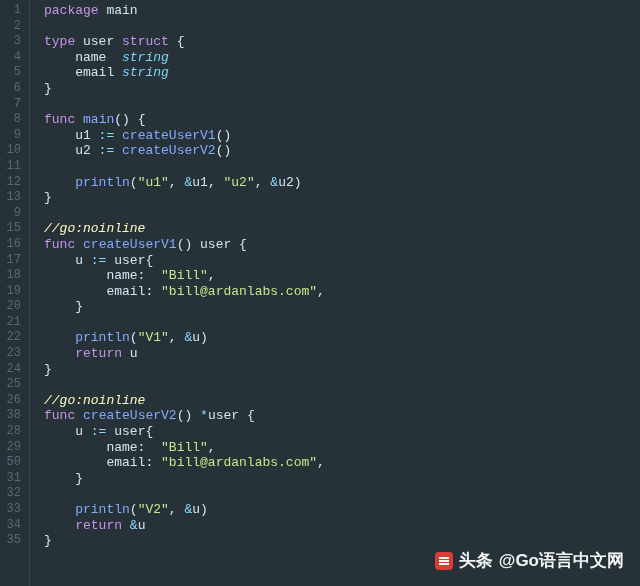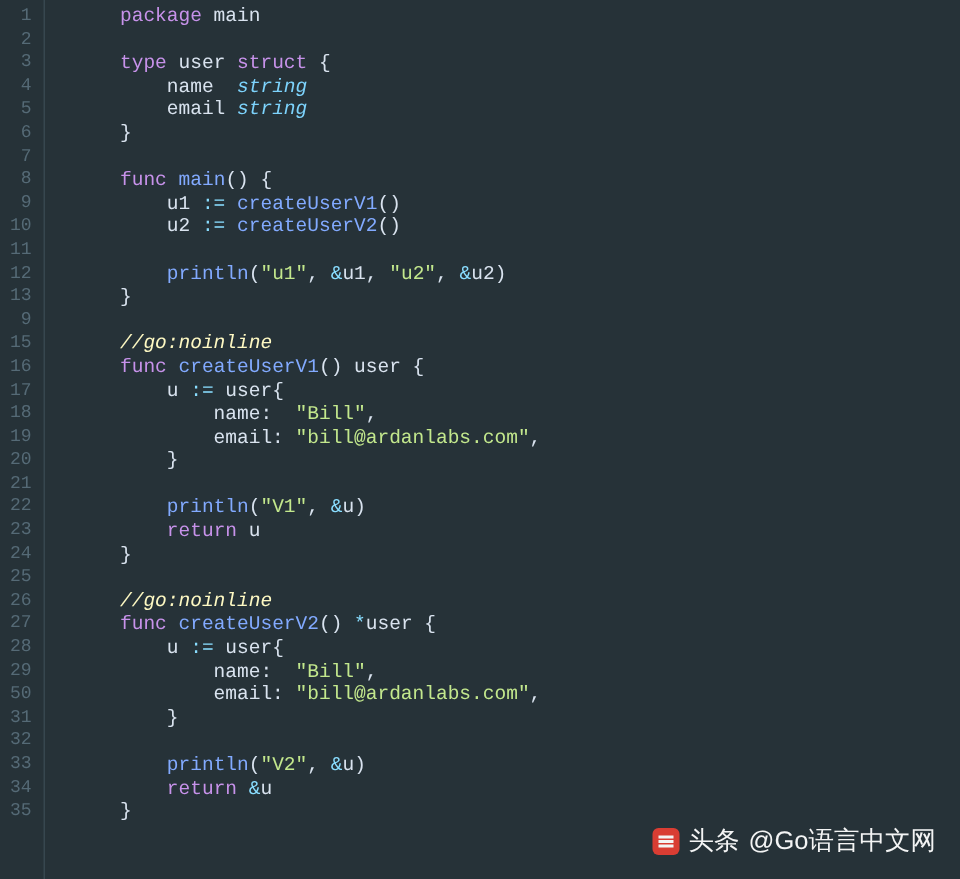--- a/index.html
+++ b/index.html
@@ -33,21 +33,20 @@
       font-size: 12px;
     }
     .code {
       padding: 3px 0 3px 14px;
       flex: 1;
       white-space: pre;
     }
     .line {
       height: 15.6px;
       line-height: 15.6px;
-      margin-left: 36px;
     }
     .k  { color: #c792ea; }
     .t  { color: #7dd3fc; font-style: italic; }
     .fn { color: #82aaff; }
     .s  { color: #c3e88d; }
     .c  { color: #fef9c3; font-style: italic; }
     .op { color: #89ddff; }
     .p  { color: #d9e3ef; }
     .w  { color: #d9e3ef; }
 
@@ -55,20 +54,21 @@
       position: absolute;
       bottom: 14px;
       right: 16px;
       color: #fff;
       font-family: "Microsoft YaHei", Arial, sans-serif;
       font-size: 17px;
       display: flex;
       align-items: center;
       gap: 6px;
       opacity: 0.95;
+      font-weight: bold;
     }
     .watermark .logo {
       width: 18px;
       height: 18px;
       background: #e33e33;
       border-radius: 4px;
       position: relative;
       display: inline-block;
     }
     .watermark .logo::before {
@@ -104,21 +104,21 @@
       <div>17</div>
       <div>18</div>
       <div>19</div>
       <div>20</div>
       <div>21</div>
       <div>22</div>
       <div>23</div>
       <div>24</div>
       <div>25</div>
       <div>26</div>
-      <div>27</div>
+      <div>38</div>
       <div>28</div>
       <div>29</div>
       <div>50</div>
       <div>31</div>
       <div>32</div>
       <div>33</div>
       <div>34</div>
       <div>35</div>
     </div>
   <div class="code" id="code"><div class="line"><span class="k">package</span><span class="w"> main</span></div><div class="line"></div><div class="line"><span class="k">type</span><span class="w"> user </span><span class="k">struct</span><span class="w"> </span><span class="p">{</span></div><div class="line"><span class="w">    name  </span><span class="t">string</span></div><div class="line"><span class="w">    email </span><span class="t">string</span></div><div class="line"><span class="p">}</span></div><div class="line"></div><div class="line"><span class="k">func</span><span class="w"> </span><span class="fn">main</span><span class="p">()</span><span class="w"> </span><span class="p">{</span></div><div class="line"><span class="w">    u1 </span><span class="op">:=</span><span class="w"> </span><span class="fn">createUserV1</span><span class="p">()</span></div><div class="line"><span class="w">    u2 </span><span class="op">:=</span><span class="w"> </span><span class="fn">createUserV2</span><span class="p">()</span></div><div class="line"></div><div class="line"><span class="w">    </span><span class="fn">println</span><span class="p">(</span><span class="s">"u1"</span><span class="p">, </span><span class="op">&amp;</span><span class="w">u1</span><span class="p">, </span><span class="s">"u2"</span><span class="p">, </span><span class="op">&amp;</span><span class="w">u2</span><span class="p">)</span></div><div class="line"><span class="p">}</span></div><div class="line"></div><div class="line"><span class="c">//go:noinline</span></div><div class="line"><span class="k">func</span><span class="w"> </span><span class="fn">createUserV1</span><span class="p">()</span><span class="w"> user </span><span class="p">{</span></div><div class="line"><span class="w">    u </span><span class="op">:=</span><span class="w"> user</span><span class="p">{</span></div><div class="line"><span class="w">        name:  </span><span class="s">"Bill"</span><span class="p">,</span></div><div class="line"><span class="w">        email: </span><span class="s">"bill@ardanlabs.com"</span><span class="p">,</span></div><div class="line"><span class="w">    </span><span class="p">}</span></div><div class="line"></div><div class="line"><span class="w">    </span><span class="fn">println</span><span class="p">(</span><span class="s">"V1"</span><span class="p">, </span><span class="op">&amp;</span><span class="w">u</span><span class="p">)</span></div><div class="line"><span class="w">    </span><span class="k">return</span><span class="w"> u</span></div><div class="line"><span class="p">}</span></div><div class="line"></div><div class="line"><span class="c">//go:noinline</span></div><div class="line"><span class="k">func</span><span class="w"> </span><span class="fn">createUserV2</span><span class="p">()</span><span class="w"> </span><span class="op">*</span><span class="w">user </span><span class="p">{</span></div><div class="line"><span class="w">    u </span><span class="op">:=</span><span class="w"> user</span><span class="p">{</span></div><div class="line"><span class="w">        name:  </span><span class="s">"Bill"</span><span class="p">,</span></div><div class="line"><span class="w">        email: </span><span class="s">"bill@ardanlabs.com"</span><span class="p">,</span></div><div class="line"><span class="w">    </span><span class="p">}</span></div><div class="line"></div><div class="line"><span class="w">    </span><span class="fn">println</span><span class="p">(</span><span class="s">"V2"</span><span class="p">, </span><span class="op">&amp;</span><span class="w">u</span><span class="p">)</span></div><div class="line"><span class="w">    </span><span class="k">return</span><span class="w"> </span><span class="op">&amp;</span><span class="w">u</span></div><div class="line"><span class="p">}</span></div></div>

